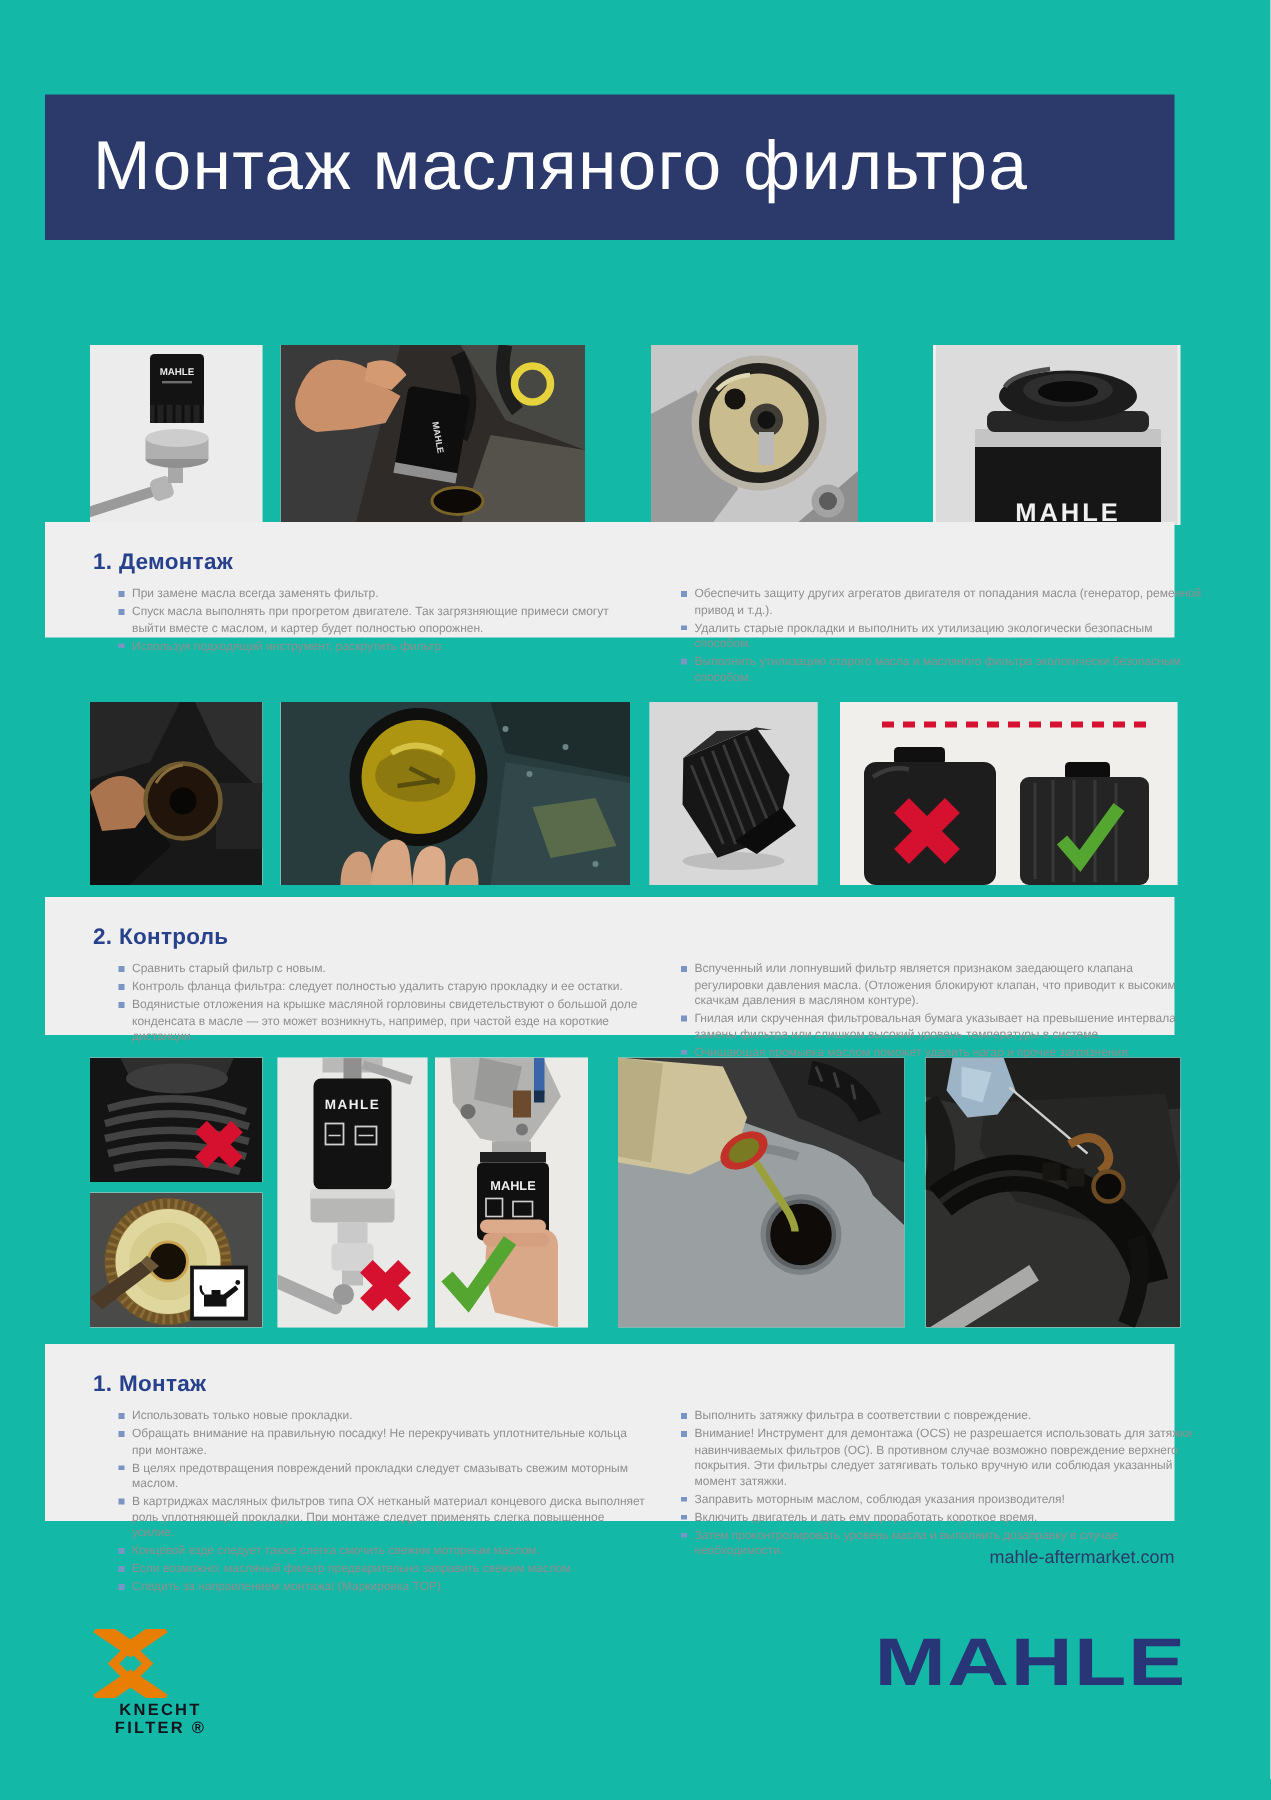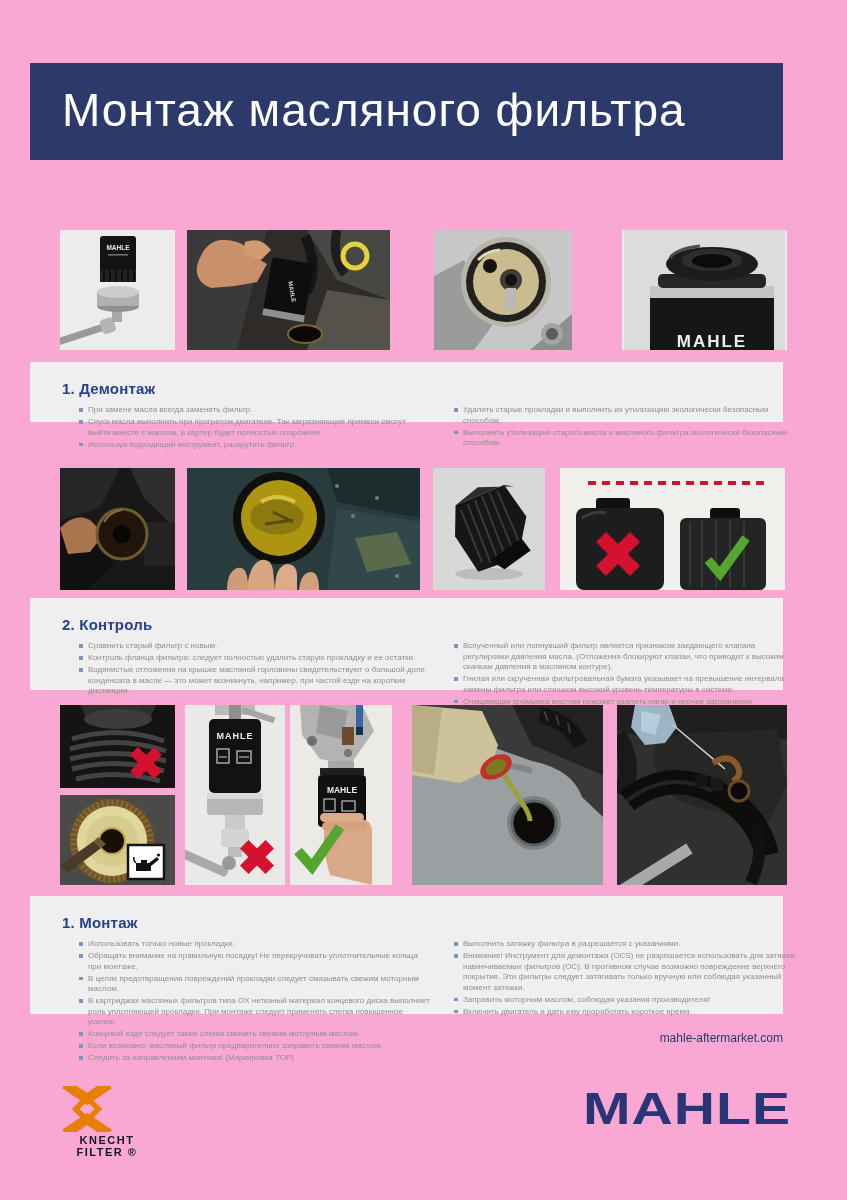--- a/index.html
+++ b/index.html
@@ -1,17 +1,17 @@
 <!DOCTYPE html>
 <html><head>
 <meta charset="utf-8">
 <style>
   html,body { margin:0; padding:0; background:#fff; }
   .page {
-    position:relative; width:847px; height:1200px; background:#f9a8d4;
+    position:relative; width:847px; height:1200px; background:#14b8a6;
     font-family:"Liberation Sans", sans-serif; overflow:hidden;
   }
   
   .header-band { position:absolute; left:30px; top:63px; width:753px; height:97px; background:#2b3a6a; }
   .header-title {
     position:absolute; left:32px; top:50%; transform:translateY(-54%);
     color:#ffffff; font-size:46px; font-weight:300; letter-spacing:1px; white-space:nowrap;
   }
   
   .photo { position:absolute; margin:0; padding:0; overflow:hidden; background:#eee; }
@@ -113,28 +113,29 @@
       <rect x="26" y="56" width="124" height="12" fill="#c4c4c4"></rect>
       <rect x="34" y="44" width="108" height="14" rx="5" fill="#262626"></rect>
       <ellipse cx="88" cy="34" rx="46" ry="17" fill="#1c1c1c"></ellipse>
       <ellipse cx="88" cy="30" rx="30" ry="11" fill="#2e2e2e"></ellipse>
       <ellipse cx="88" cy="31" rx="20" ry="7" fill="#0b0b0b"></ellipse>
       <path d="M46 28 a44 15 0 0 1 30 -12" stroke="#4e4e4e" stroke-width="3" fill="none"></path>
       <text x="88" y="117" fill="#f0f0f0" font-size="17" font-weight="bold" text-anchor="middle" letter-spacing="2">MAHLE</text>
     </svg>
   </figure>
 
-  <section class="section-band" style="top:362px;height:60px">
+  <section class="section-band" style="top:348px;height:77px">
     <h2 class="section-heading">1. Демонтаж</h2>
     <ul class="bullets left">
         <li><span class="bullet-marker"></span><span>При замене масла всегда заменять фильтр.</span></li>
         <li><span class="bullet-marker"></span><span>Спуск масла выполнять при прогретом двигателе. Так загрязняющие примеси смогут выйти вместе с маслом, и картер будет полностью опорожнен.</span></li>
         <li><span class="bullet-marker"></span><span>Используя подходящий инструмент, раскрутить фильтр.</span></li>
       </ul>
     <ul class="bullets right">
+        <li><span class="bullet-marker"></span><span>Обеспечить защиту других агрегатов двигателя от попадания масла (генератор, ременной привод и т.д.).</span></li>
         <li><span class="bullet-marker"></span><span>Удалить старые прокладки и выполнить их утилизацию экологически безопасным способом.</span></li>
         <li><span class="bullet-marker"></span><span>Выполнить утилизацию старого масла и масляного фильтра экологически безопасным способом.</span></li>
       </ul>
   </section>
 
   <figure class="photo" style="left:60px;top:468px;width:115px;height:122px">
     <svg viewBox="0 0 115 122">
       <rect width="115" height="122" fill="#181818"></rect>
       <polygon points="0,0 60,0 40,40 0,52" fill="#262626"></polygon>
       <polygon points="70,0 115,0 115,60 84,30" fill="#2e2e2e"></polygon>
@@ -347,24 +348,25 @@
     <ul class="bullets left">
         <li><span class="bullet-marker"></span><span>Использовать только новые прокладки.</span></li>
         <li><span class="bullet-marker"></span><span>Обращать внимание на правильную посадку! Не перекручивать уплотнительные кольца при монтаже.</span></li>
         <li><span class="bullet-marker"></span><span>В целях предотвращения повреждений прокладки следует смазывать свежим моторным маслом.</span></li>
         <li><span class="bullet-marker"></span><span>В картриджах масляных фильтров типа OX нетканый материал концевого диска выполняет роль уплотняющей прокладки. При монтаже следует применять слегка повышенное усилие.</span></li>
         <li><span class="bullet-marker"></span><span>Концевой езде следует также слегка смочить свежим моторным маслом.</span></li>
         <li><span class="bullet-marker"></span><span>Если возможно: масляный фильтр предварительно заправить свежим маслом.</span></li>
         <li><span class="bullet-marker"></span><span>Следить за направлением монтажа! (Маркировка TOP)</span></li>
       </ul>
     <ul class="bullets right">
-        <li><span class="bullet-marker"></span><span>Выполнить затяжку фильтра в разрешается с указаниями.</span></li>
+        <li><span class="bullet-marker"></span><span>Выполнить затяжку фильтра в соответствии с повреждение.</span></li>
         <li><span class="bullet-marker"></span><span>Внимание! Инструмент для демонтажа (OCS) не разрешается использовать для затяжки навинчиваемых фильтров (OC). В противном случае возможно повреждение верхнего покрытия. Эти фильтры следует затягивать только вручную или соблюдая указанный момент затяжки.</span></li>
         <li><span class="bullet-marker"></span><span>Заправить моторным маслом, соблюдая указания производителя!</span></li>
         <li><span class="bullet-marker"></span><span>Включить двигатель и дать ему проработать короткое время.</span></li>
+        <li><span class="bullet-marker"></span><span>Затем проконтролировать уровень масла и выполнить дозаправку в случае необходимости.</span></li>
       </ul>
   </section>
 
   <div class="website">mahle-aftermarket.com</div>
 
   <div class="knecht">
     <svg width="50" height="46" viewBox="0 0 50 46">
       <polyline points="3,-2 25,13 47,-2" stroke="#e87e04" stroke-width="10" fill="none"></polyline>
       <rect x="17" y="15" width="16" height="16" transform="rotate(45 25 23)" stroke="#e87e04" stroke-width="5.5" fill="none"></rect>
       <polyline points="3,48 25,33 47,48" stroke="#e87e04" stroke-width="10" fill="none"></polyline>

